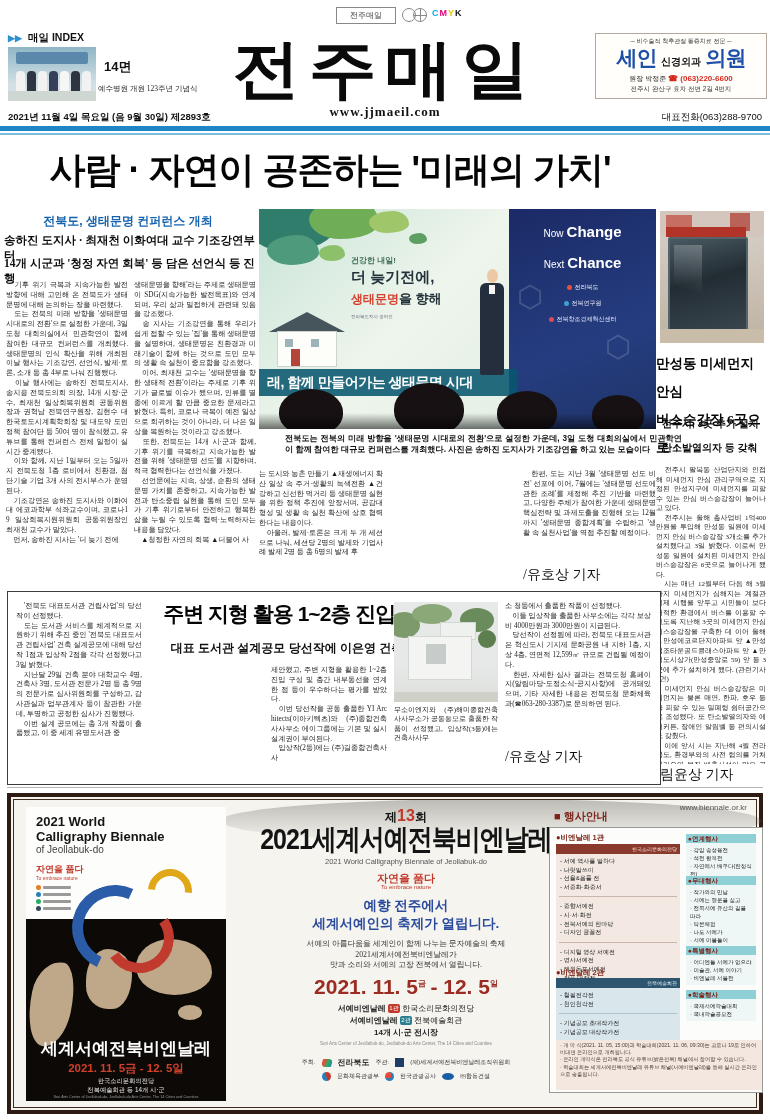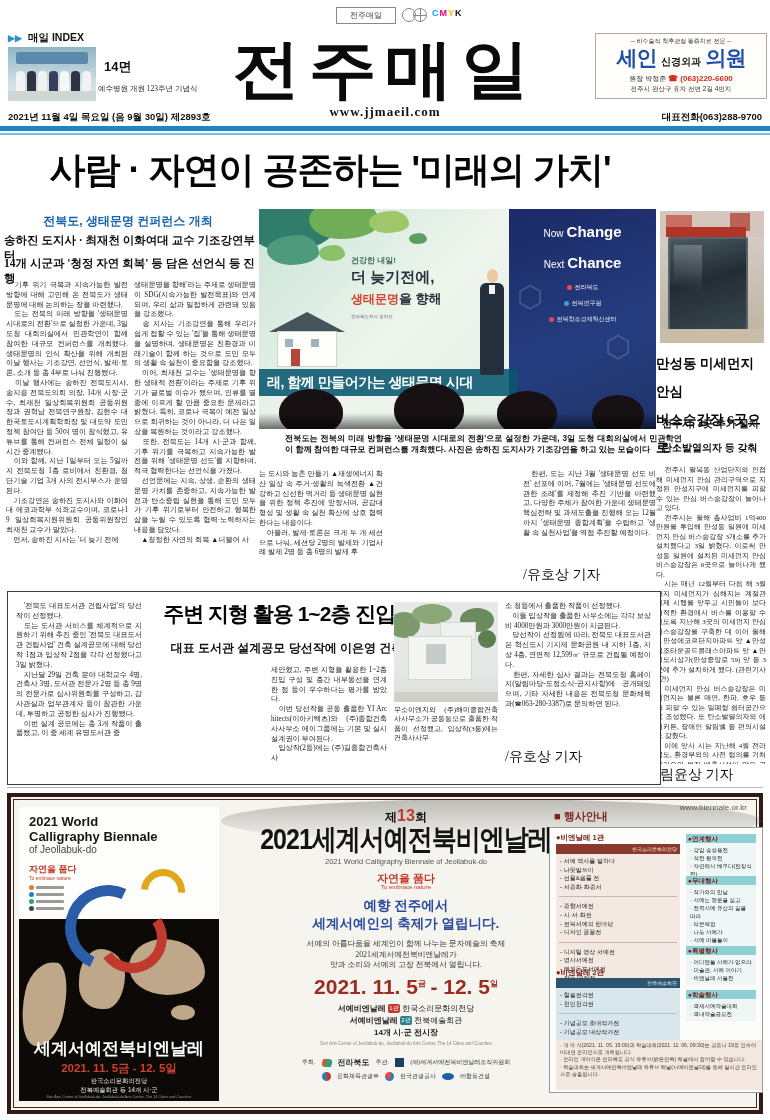--- a/index.html
+++ b/index.html
@@ -36,21 +36,21 @@
   .clinic{left:595px;top:33px;width:170px;height:64px;border:1px solid #b3a79e;background:#fffefb;text-align:center;}
   .clinic .tag{font-size:6px;color:#333;margin-top:3px;}
   .clinic .name{margin-top:1px;line-height:22px;}
   .clinic .n-big{font-size:21px;font-weight:800;color:#1d4fa8;letter-spacing:-1px;}
   .clinic .n-mid{font-size:10px;color:#111;font-weight:bold;}
   .clinic .info{font-size:7px;color:#222;margin-top:1px;}
   .clinic .info b{color:#d42a1e;font-size:8px;}
   .clinic .addr{font-size:6.5px;color:#333;margin-top:1px;}
   .date-left{left:8px;top:111px;font-size:9.5px;font-weight:bold;}
   .date-issue{}
-  .date-phone{right:8px;top:111px;font-size:9.5px;font-weight:bold;padding-left:11px;}
+  .date-phone{right:8px;top:111px;font-size:9.5px;font-weight:normal;padding-left:11px;}
   .rule-thick{left:0;top:126px;width:770px;height:5px;background:#1e86c5;}
   .rule-thin{left:0;top:133px;width:770px;height:2px;background:#79bfe4;}
   
   .headline{left:0;top:142px;width:660px;height:58px;text-align:center;font-size:36px;font-weight:900;
             letter-spacing:-1px;line-height:56px;color:#050505;}
   .kicker{left:0;top:213px;width:256px;text-align:center;font-size:12px;font-weight:800;color:#1563ae;}
   .deck{left:4px;width:252px;font-size:11.5px;font-weight:800;font-family:"Liberation Serif",serif;color:#0d0d0d;}
   .deck1{top:233px;}.deck2{top:256px;}
   .lead-col{top:281px;height:306px;}
   .lead-c1{left:6px;width:122px;}.lead-c2{left:134px;width:122px;}
@@ -129,21 +129,21 @@
   .lib-colD{position:absolute;left:497px;top:10px;width:146px;height:144px;}
   .lib-byline{position:absolute;left:497px;top:156px;width:146px;}
   .sep-line{left:7px;top:787px;width:756px;height:1px;background:#b5b5b5;}
   
   .ad{left:7px;top:793px;width:756px;height:321px;border:4px solid #2e1b14;background:#f5f4ef;box-sizing:border-box;}
   .ad-inner{position:absolute;inset:2px;border:1px solid #40291f;pointer-events:none;}
   .ad-wash{position:absolute;left:210px;top:2px;width:540px;height:44px;border-radius:50%;
            background:linear-gradient(180deg,rgba(120,116,108,.45),rgba(120,116,108,0));}
   .ad-url{position:absolute;right:12px;top:6px;font-size:8px;color:#555;}
   
-  .poster{position:absolute;left:8px;top:10px;width:200px;height:294px;background:#0c0906;overflow:hidden;text-decoration:underline;}
+  .poster{position:absolute;left:15px;top:10px;width:200px;height:294px;background:#0c0906;overflow:hidden;text-decoration:underline;}
   .po-white{position:absolute;left:0;top:0;width:100%;height:112px;background:#fdfdfb;}
   .po-en{position:absolute;left:10px;top:7px;font-size:13px;line-height:15px;font-weight:800;color:#151515;white-space:pre-line;}
   .po-en3{position:absolute;left:10px;top:37px;font-size:10px;color:#444;}
   .po-slogan{position:absolute;left:10px;top:56px;font-size:9px;font-weight:800;color:#c23a2c;}
   .po-slogan-en{position:absolute;left:10px;top:68px;font-size:5px;color:#c23a2c;}
   .mini{position:absolute;left:10px;display:flex;align-items:center;gap:2px;}
   .mini i{width:5px;height:5px;border-radius:50%;display:inline-block;}
   .mini b{width:28px;height:3px;background:#9a9a9a;border-radius:1px;display:inline-block;}
   .mb{position:absolute;background:#bfa78a;}
   .sw{position:absolute;border-radius:50%;}

